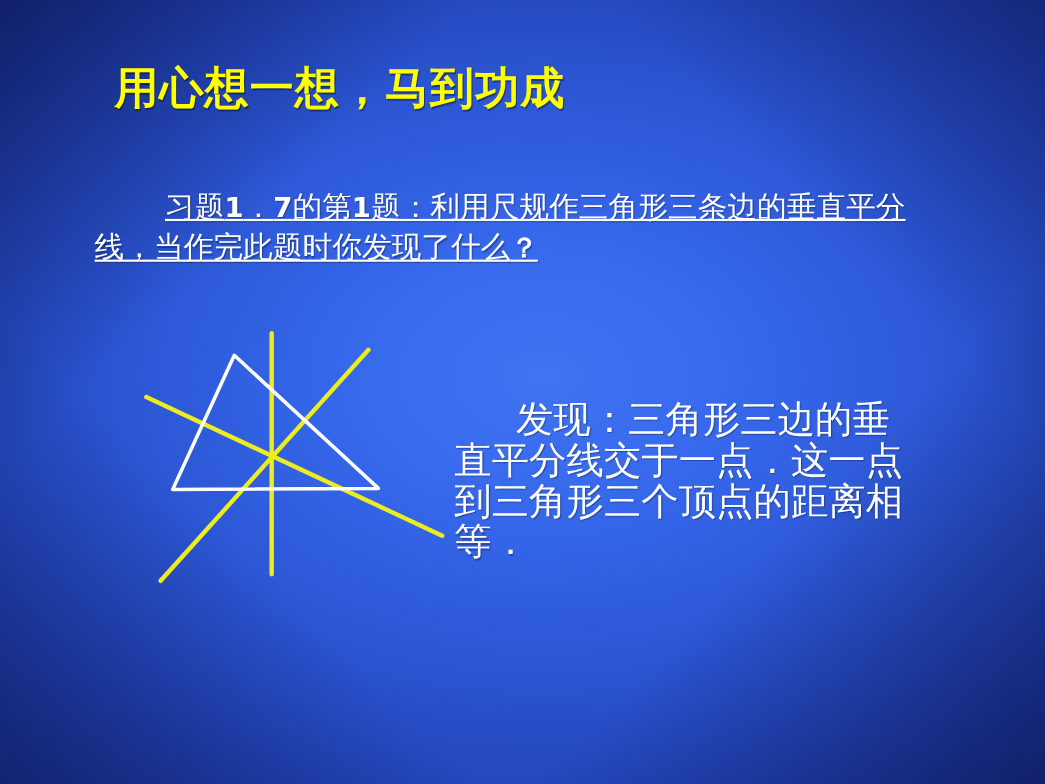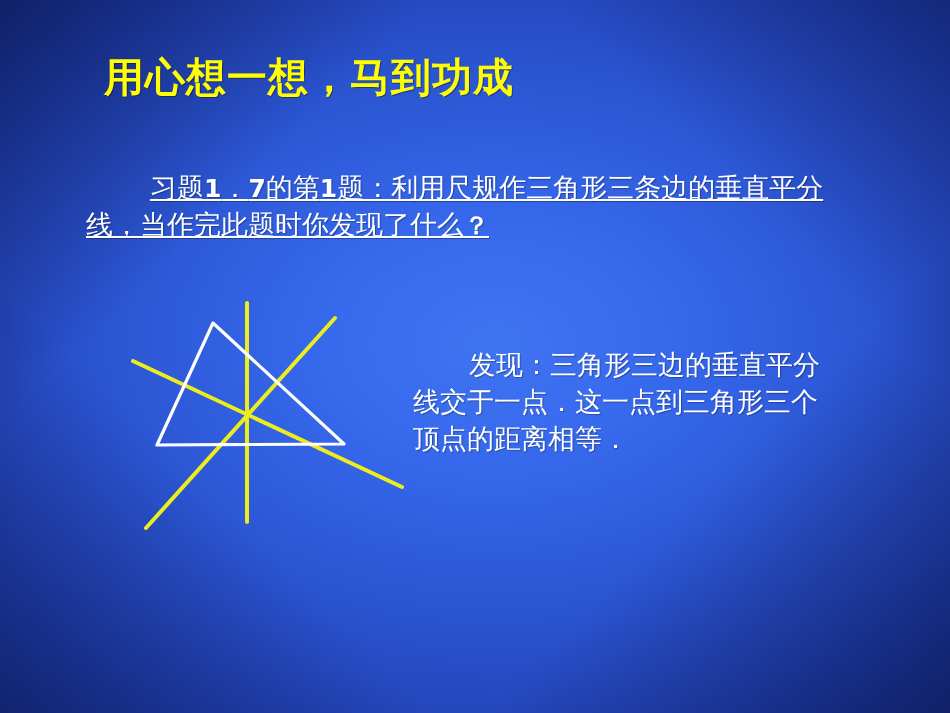--- a/index.html
+++ b/index.html
@@ -41,21 +41,21 @@
       linear-gradient(135deg, rgba(6,12,58,0.55) 0%, rgba(6,12,58,0.0) 26%),
       linear-gradient(-135deg, rgba(6,12,58,0.40) 0%, rgba(6,12,58,0.0) 24%),
       linear-gradient(45deg, rgba(6,12,58,0.45) 0%, rgba(6,12,58,0.0) 26%),
       linear-gradient(-45deg, rgba(6,12,58,0.55) 0%, rgba(6,12,58,0.0) 28%);
   }
 
   #title {
     position: absolute;
     left: 104px;
     top: 56px;
-    font-family: Liberation Mono, monospace;
+    font-family: Liberation Serif, serif;
     font-weight: bold;
     font-size: 40px;
     line-height: 50px;
     letter-spacing: 1px;
     color: #ffff00;
     white-space: nowrap;
     text-shadow: 1px 1px 0 rgba(0,0,0,0.35);
   }
 
   #problem-text {
@@ -72,23 +72,23 @@
   }
   #problem-text b {
     font-family: "DejaVu Sans", "Liberation Sans", sans-serif;
     font-weight: bold;
     font-size: 25px;
   }
 
   #conclusion-text {
     position: absolute;
     left: 413px;
-    top: 347px;
+    top: 364px;
     width: 412px;
-    font-size: 27px;
+    font-size: 34px;
     line-height: 37px;
     color: #ffffff;
     text-indent: 56px;
     text-shadow: 1px 1px 1px rgba(0,0,0,0.30);
   }
 
   #figure {
     position: absolute;
     left: 110px;
     top: 290px;

